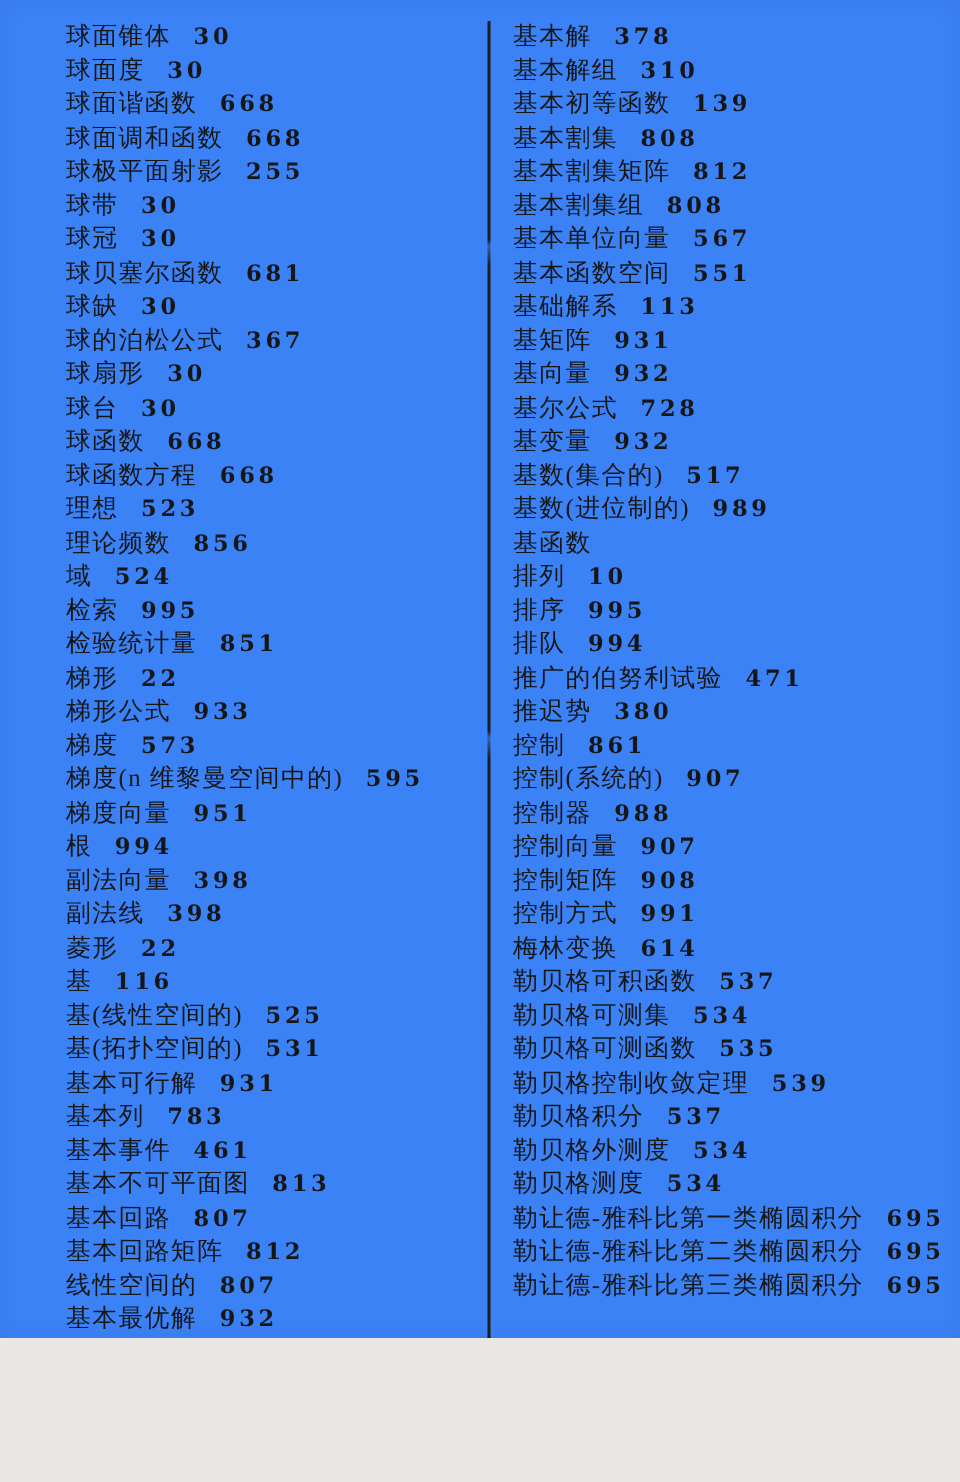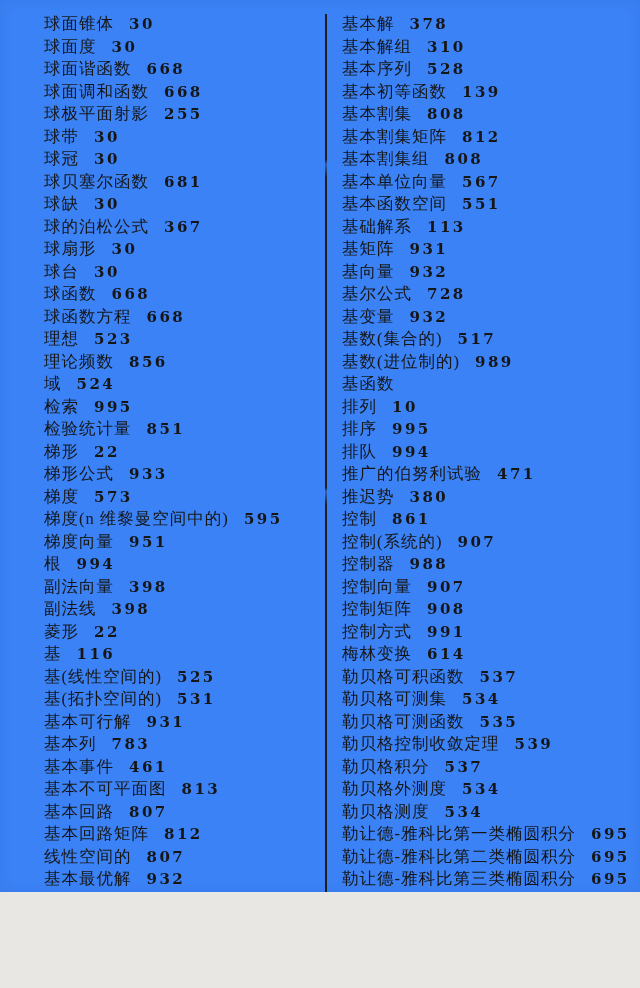--- a/index.html
+++ b/index.html
@@ -239,24 +239,20 @@
   <div class="col col-right">
       <div class="entry">
         <span class="term">基本解</span>
         <span class="pageno">378</span>
       </div>
       <div class="entry">
         <span class="term">基本解组</span>
         <span class="pageno">310</span>
       </div>
       <div class="entry">
-        <span class="term">基本序列</span>
-        <span class="pageno">528</span>
-      </div>
-      <div class="entry">
         <span class="term">基本初等函数</span>
         <span class="pageno">139</span>
       </div>
       <div class="entry">
         <span class="term">基本割集</span>
         <span class="pageno">808</span>
       </div>
       <div class="entry">
         <span class="term">基本割集矩阵</span>
         <span class="pageno">812</span>

